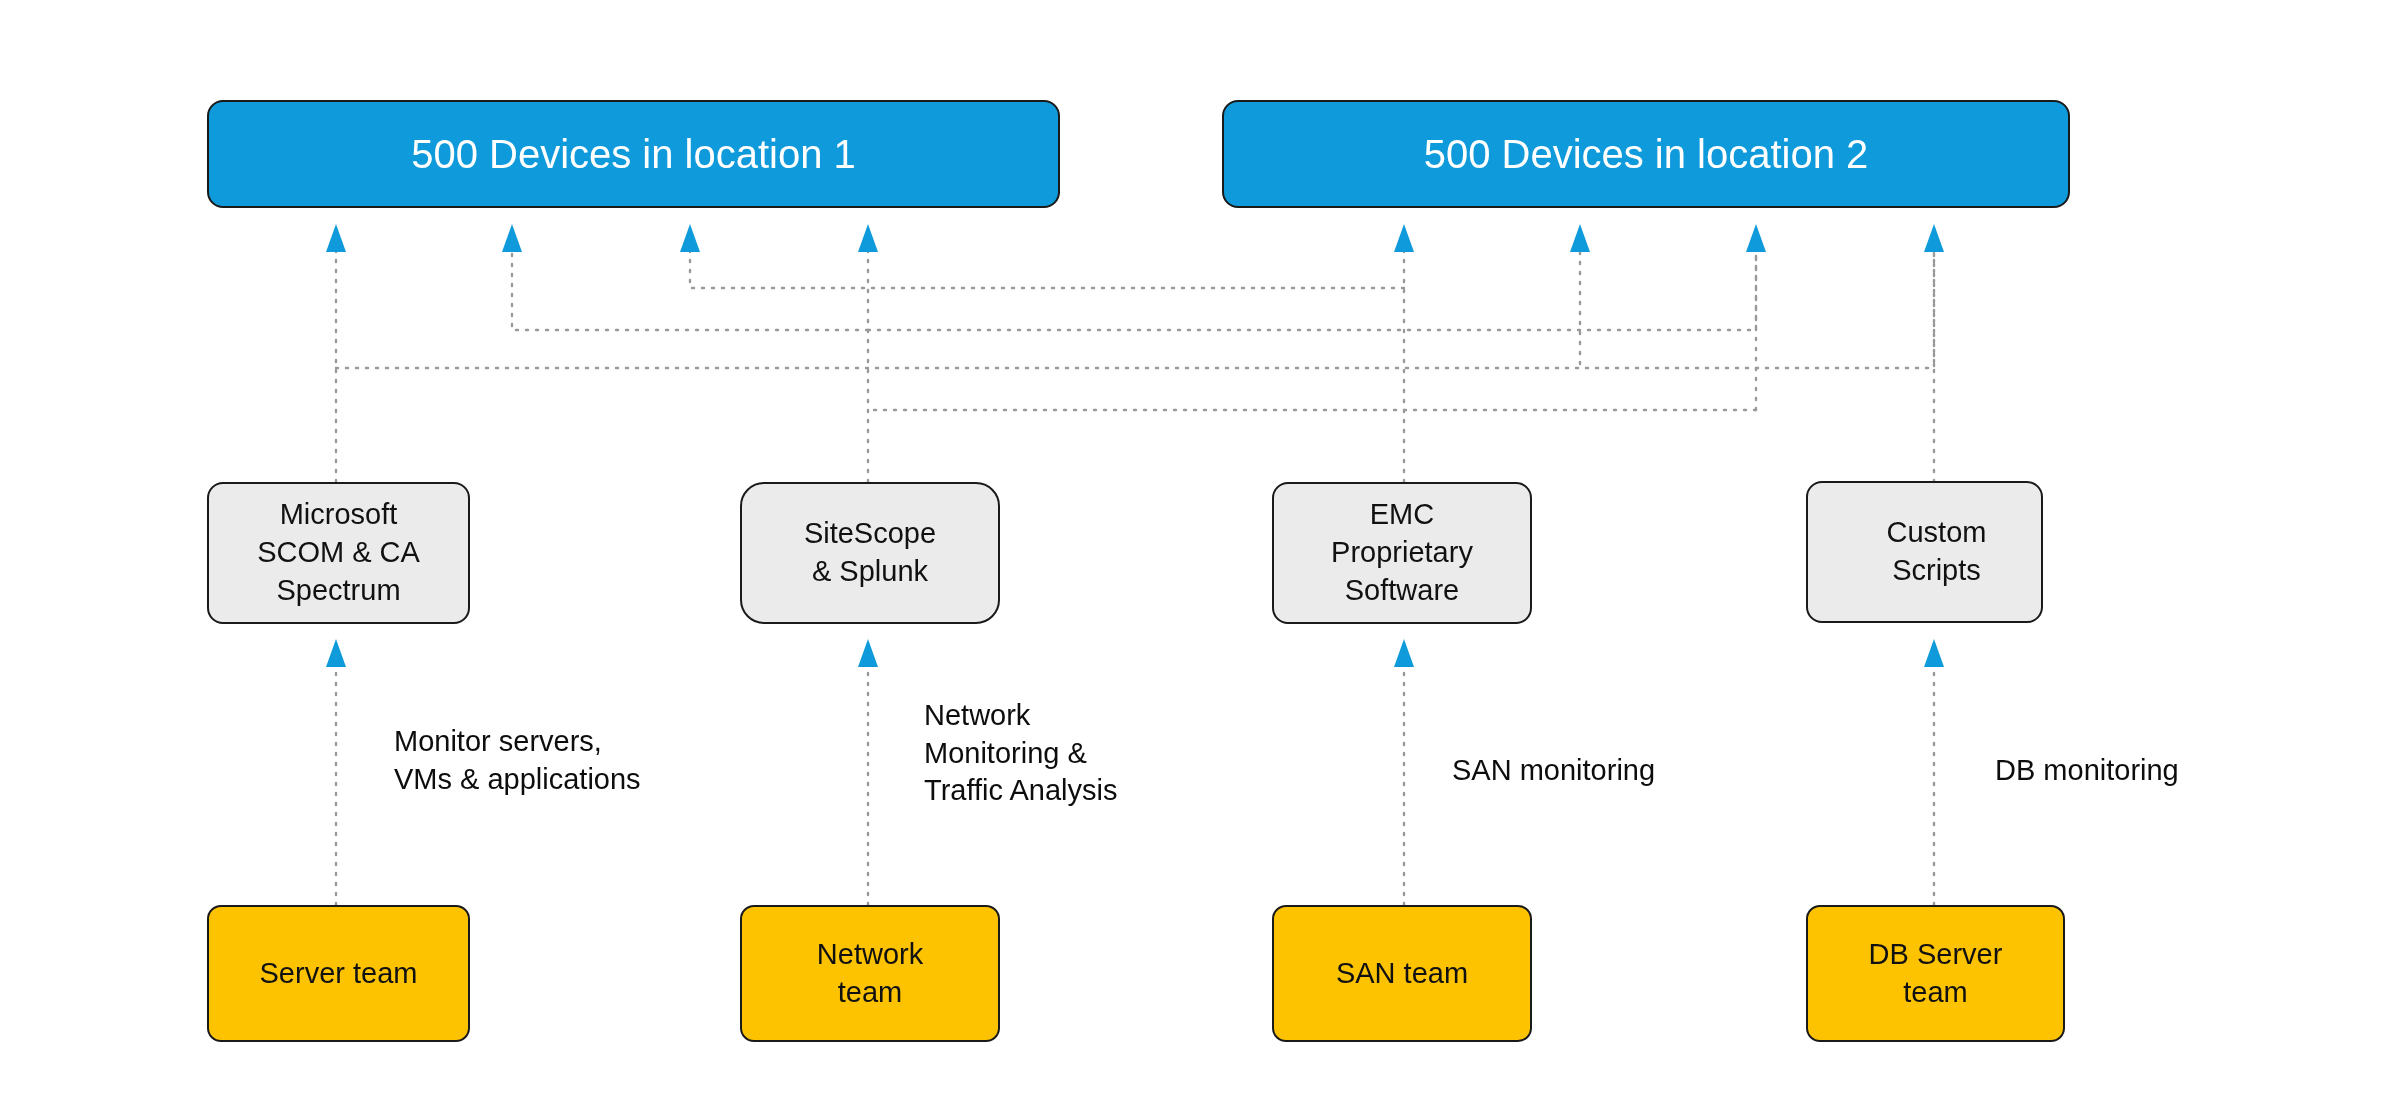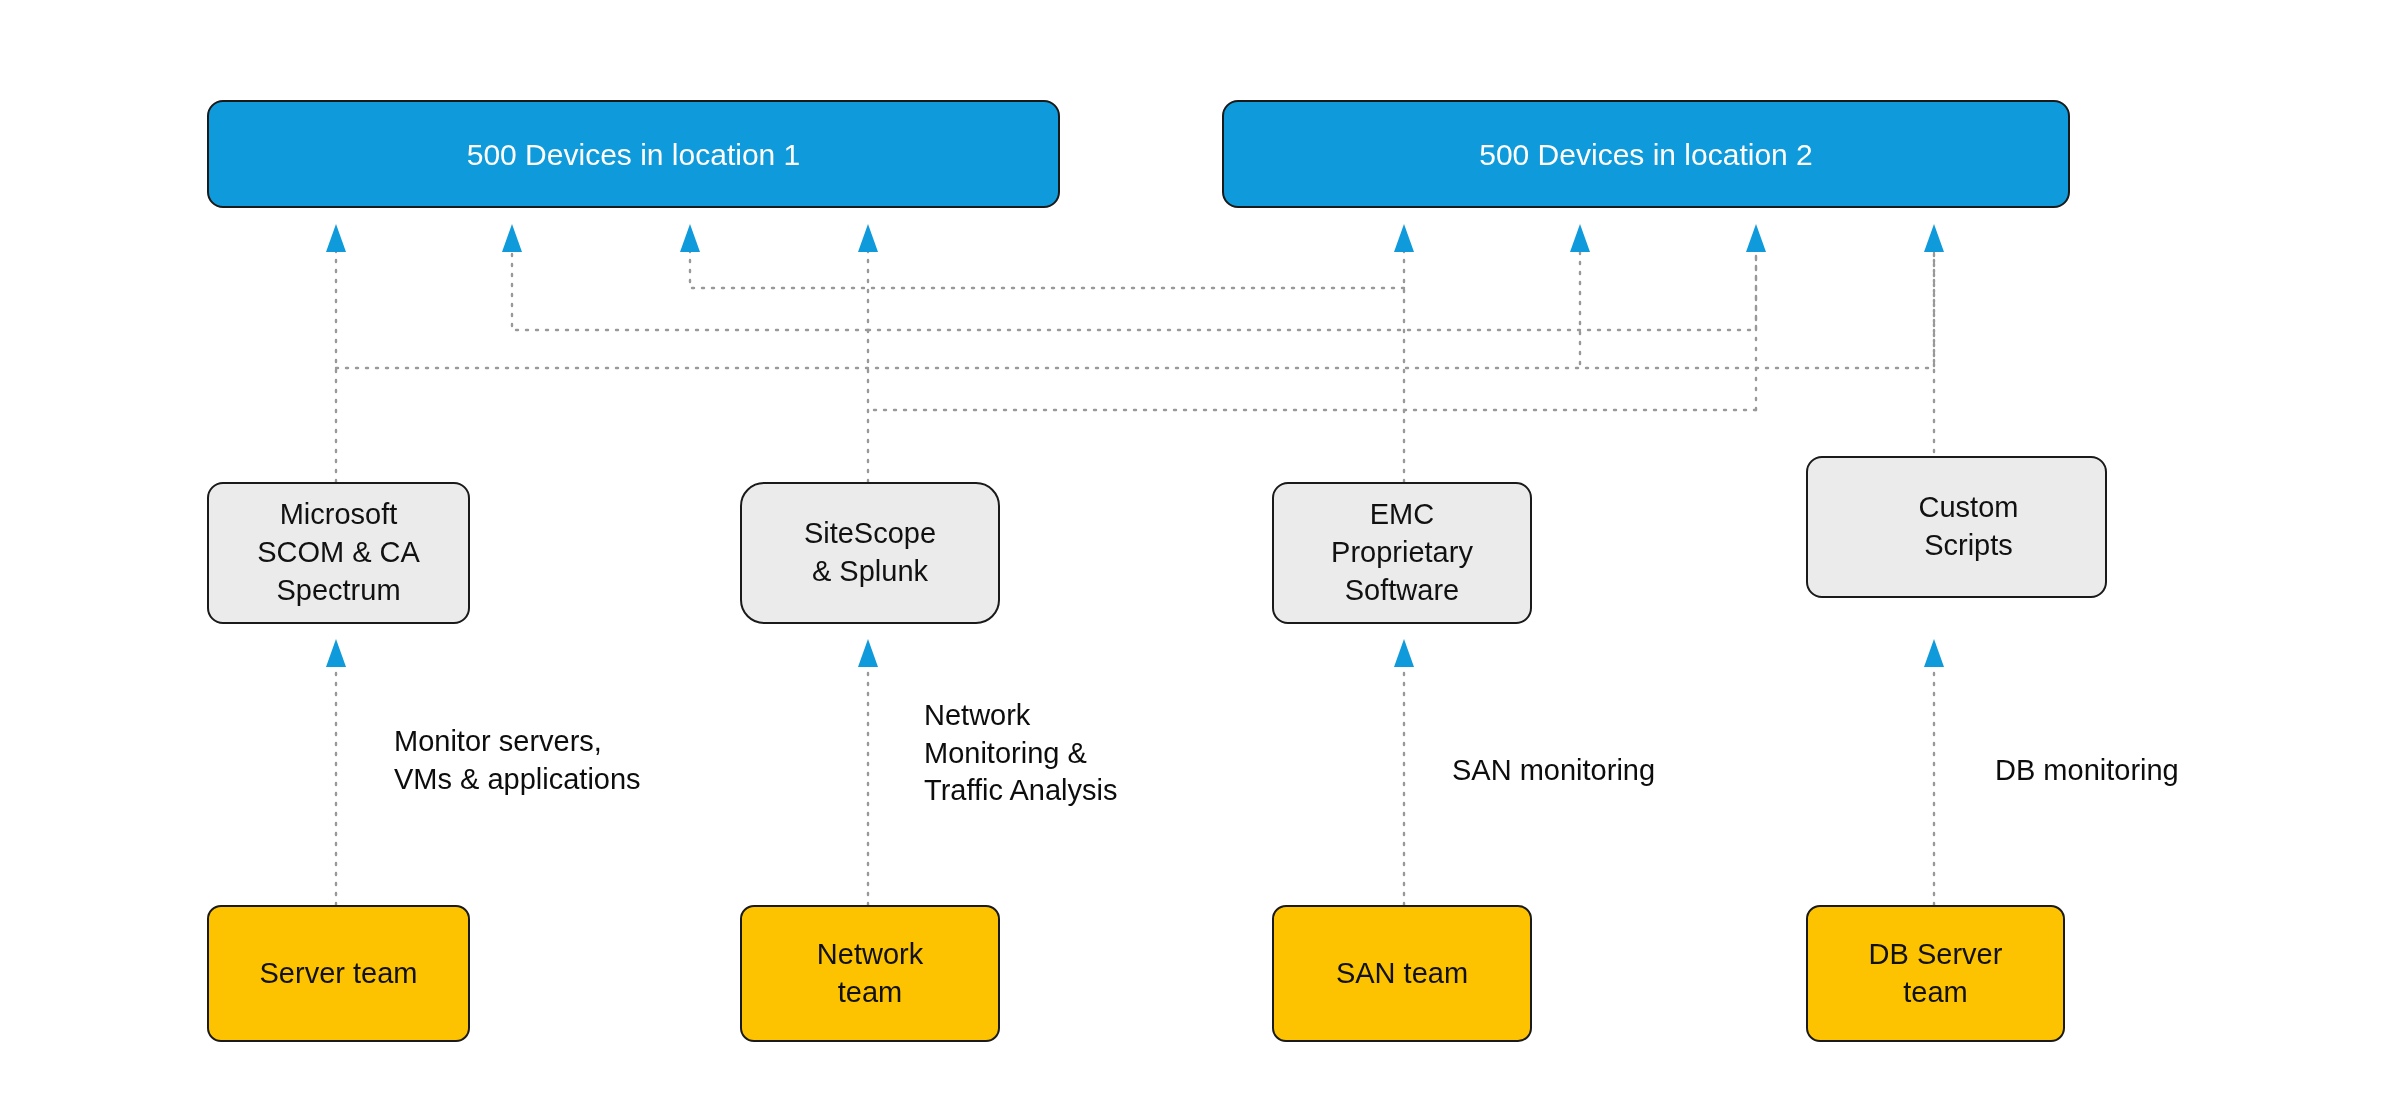--- a/index.html
+++ b/index.html
@@ -34,21 +34,21 @@
     justify-content: center;
     text-align: center;
     border: 2px solid #1a1a1a;
     border-radius: 14px;
     line-height: 1.30;
     white-space: pre-line;
   }
   .node.location {
     background: #0f9bdb;
     color: #ffffff;
-    font-size: 30px;
+    font-size: 40px;
     border-radius: 16px;
   }
   .node.tool {
     background: #ebebeb;
     color: #111111;
     font-size: 29px;
     border-radius: 16px;
   }
   .node.team {
     background: #fdc300;
@@ -142,21 +142,21 @@
     <span>SiteScope
 &amp; Splunk</span>
   </div>
 
   <div class="node tool" style="left:1272px; top:482px; width:260px; height:142px;justify-content:center;">
     <span>EMC
 Proprietary
 Software</span>
   </div>
 
-  <div class="node tool" style="left:1806px; top:456px; width:301px; height:142px;padding-left:24px;">
+  <div class="node tool" style="left:1806px; top:481px; width:237px; height:142px;padding-left:24px;">
     <span>Custom
 Scripts</span>
   </div>
 
   <div class="node team" style="left:207px; top:905px; width:263px; height:137px;">
     <span>Server team</span>
   </div>
 
   <div class="node team" style="left:740px; top:905px; width:260px; height:137px;">
     <span>Network

